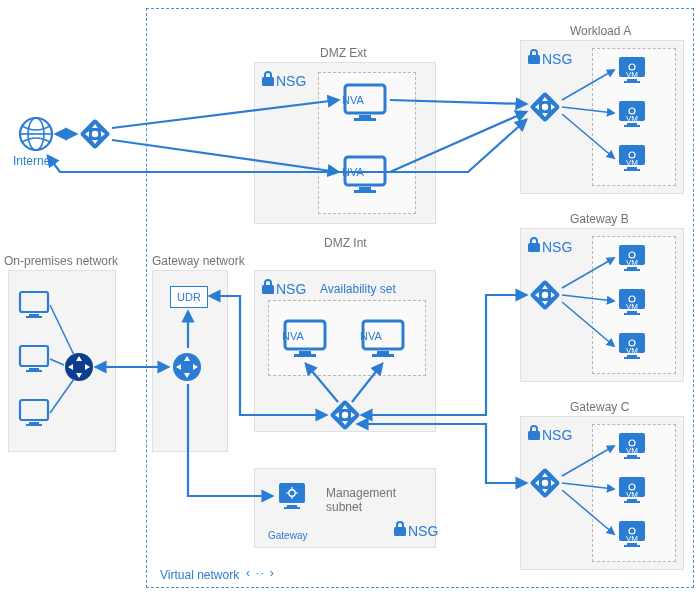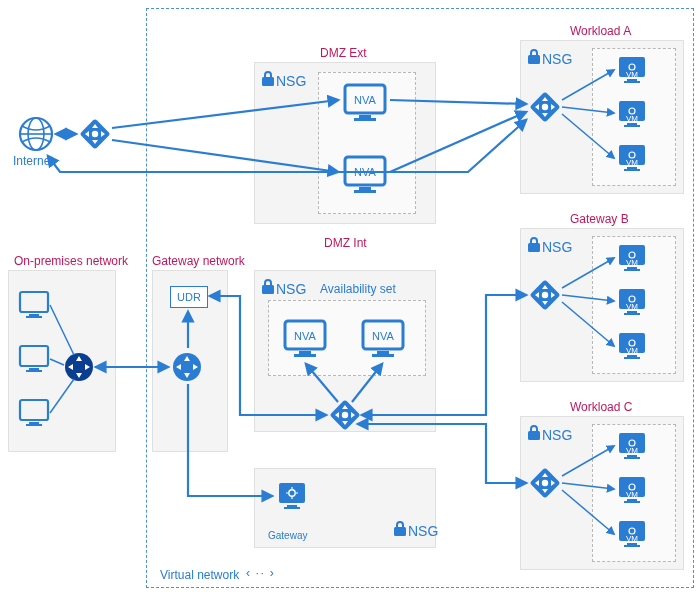--- a/index.html
+++ b/index.html
@@ -1,28 +1,28 @@
 <!DOCTYPE html>
 <html><head>
 <meta charset="utf-8">
 <style>
   html,body{margin:0;padding:0;font-family:"Segoe UI",Arial,sans-serif;font-size:11px;color:#333;background:#fff}
   .canvas{position:relative;width:700px;height:592px}
   .box{position:absolute;background:#f4f4f4;border:1px solid #e0e0e0}
   .vnet{position:absolute;border:1px dashed #4a8edc}
   .aset{position:absolute;border:1px dashed #b8b8b8;background:#fafafa}
-  .lbl{position:absolute;color:#be185d;font-size:12px}
+  .lbl{position:absolute;color:#737373;font-size:12px}
   .lbl.blue{color:#2b7cd3}
   .lbl.vm{color:#fff;font-size:8px;text-align:center;width:28px}
   .nsg{position:absolute;width:16px;height:18px}
   .nsg svg{width:16px;height:18px}
   .nsg .t{position:absolute;left:16px;top:3px;font-size:14px;color:#2b7cd3}
   .nva{position:absolute;width:46px;height:42px}
   .nva svg{width:46px;height:42px}
-  .nva .t{position:absolute;left:0;top:12px;width:46px;text-align:center;font-size:11px;color:#2b7cd3}
+  .nva .t{position:absolute;left:0;top:12px;width:46px;font-size:11px;color:#2b7cd3}
   .mon{position:absolute;width:32px;height:30px}
   .mon svg{width:32px;height:30px}
   .vm{position:absolute;width:28px;height:30px}
   .vm svg{width:28px;height:30px}
   .lb{position:absolute;width:30px;height:30px}
   .lb svg{width:30px;height:30px}
   .rt{position:absolute;width:30px;height:30px}
   .rt svg{width:30px;height:30px}
   .globe{position:absolute;width:36px;height:36px}
   .globe svg{width:36px;height:36px}
@@ -51,21 +51,21 @@
 
 <div class="lb" style="left:80px;top:119px">
 <svg viewBox="0 0 30 30">
         <rect x="4" y="4" width="22" height="22" rx="3" transform="rotate(45 15 15)" fill="#2b7cd3"></rect>
         <circle cx="15" cy="15" r="3.2" fill="#fff"></circle>
         <path d="M15 5 L12 9 L18 9 Z M15 25 L12 21 L18 21 Z M5 15 L9 12 L9 18 Z M25 15 L21 12 L21 18 Z" fill="#fff"></path>
       </svg>
 </div>
 
 <div class="box" style="left:8px;top:270px;width:106px;height:180px"></div>
-<span class="lbl" style="left:14px;top:254px">On-premises network</span>
+<span class="lbl" style="left:4px;top:254px">On-premises network</span>
 <div class="mon" style="left:18px;top:290px"><svg viewBox="0 0 32 30">
         <rect x="2" y="2" width="28" height="20" rx="2" fill="none" stroke="#2b7cd3" stroke-width="2.2"></rect>
         <rect x="11" y="24" width="10" height="2" fill="#2b7cd3"></rect>
         <rect x="8" y="26" width="16" height="2" fill="#2b7cd3"></rect>
       </svg></div>
 <div class="mon" style="left:18px;top:344px"><svg viewBox="0 0 32 30">
         <rect x="2" y="2" width="28" height="20" rx="2" fill="none" stroke="#2b7cd3" stroke-width="2.2"></rect>
         <rect x="11" y="24" width="10" height="2" fill="#2b7cd3"></rect>
         <rect x="8" y="26" width="16" height="2" fill="#2b7cd3"></rect>
       </svg></div>
@@ -123,20 +123,21 @@
         <rect x="17" y="33" width="12" height="3" fill="#2b7cd3"></rect>
         <rect x="12" y="36" width="22" height="3" fill="#2b7cd3"></rect>
       </svg><span class="t">NVA</span></div>
 <div class="lb" style="left:330px;top:400px"><svg viewBox="0 0 30 30">
         <rect x="4" y="4" width="22" height="22" rx="3" transform="rotate(45 15 15)" fill="#2b7cd3"></rect>
         <circle cx="15" cy="15" r="3.2" fill="#fff"></circle>
         <path d="M15 5 L12 9 L18 9 Z M15 25 L12 21 L18 21 Z M5 15 L9 12 L9 18 Z M25 15 L21 12 L21 18 Z" fill="#fff"></path>
       </svg></div>
 
 <div class="box" style="left:254px;top:468px;width:180px;height:78px"></div>
+<span class="lbl" style="left:326px;top:486px;width:70px">Management subnet</span>
 <div class="nsg" style="left:392px;top:520px"><svg viewBox="0 0 16 18">
         <rect x="2" y="7" width="12" height="9" rx="1.5" fill="#2b7cd3"></rect>
         <path d="M5 7 V5 a3 3 0 0 1 6 0 V7" fill="none" stroke="#2b7cd3" stroke-width="2"></path>
       </svg><span class="t">NSG</span></div>
 <div class="vm" style="left:278px;top:482px"><svg viewBox="0 0 28 30">
         <rect x="1" y="1" width="26" height="20" rx="2" fill="#2b7cd3"></rect>
         <circle cx="14" cy="11" r="3.2" fill="none" stroke="#fff" stroke-width="1.4"></circle>
         <path d="M14 7 v-2 M14 15 v2 M10 11 h-2 M18 11 h2" stroke="#fff" stroke-width="1.2"></path>
         <rect x="9" y="23" width="10" height="2" fill="#2b7cd3"></rect>
         <rect x="6" y="25" width="16" height="2" fill="#2b7cd3"></rect>
@@ -205,21 +206,21 @@
     <span class="lbl vm" style="left:618px;top:302px">VM</span>
 <div class="vm" style="left:618px;top:332px"><svg viewBox="0 0 28 30">
         <rect x="1" y="1" width="26" height="20" rx="2" fill="#2b7cd3"></rect>
         <circle cx="14" cy="11" r="3" fill="none" stroke="#fff" stroke-width="1.2"></circle>
         <rect x="9" y="23" width="10" height="2" fill="#2b7cd3"></rect>
         <rect x="6" y="25" width="16" height="2" fill="#2b7cd3"></rect>
       </svg></div>
     <span class="lbl vm" style="left:618px;top:346px">VM</span>
 
 <div class="box" style="left:520px;top:416px;width:162px;height:152px"></div>
-<span class="lbl" style="left:570px;top:400px">Workload C</span>
+<span class="lbl" style="left:570px;top:400px">Gateway C</span>
 <div class="nsg" style="left:526px;top:424px"><svg viewBox="0 0 16 18">
         <rect x="2" y="7" width="12" height="9" rx="1.5" fill="#2b7cd3"></rect>
         <path d="M5 7 V5 a3 3 0 0 1 6 0 V7" fill="none" stroke="#2b7cd3" stroke-width="2"></path>
       </svg><span class="t">NSG</span></div>
 <div class="lb" style="left:530px;top:468px"><svg viewBox="0 0 30 30">
         <rect x="4" y="4" width="22" height="22" rx="3" transform="rotate(45 15 15)" fill="#2b7cd3"></rect>
         <circle cx="15" cy="15" r="3.2" fill="#fff"></circle>
         <path d="M15 5 L12 9 L18 9 Z M15 25 L12 21 L18 21 Z M5 15 L9 12 L9 18 Z M25 15 L21 12 L21 18 Z" fill="#fff"></path>
       </svg></div>
 <div class="aset" style="left:592px;top:424px;width:82px;height:136px"></div>

